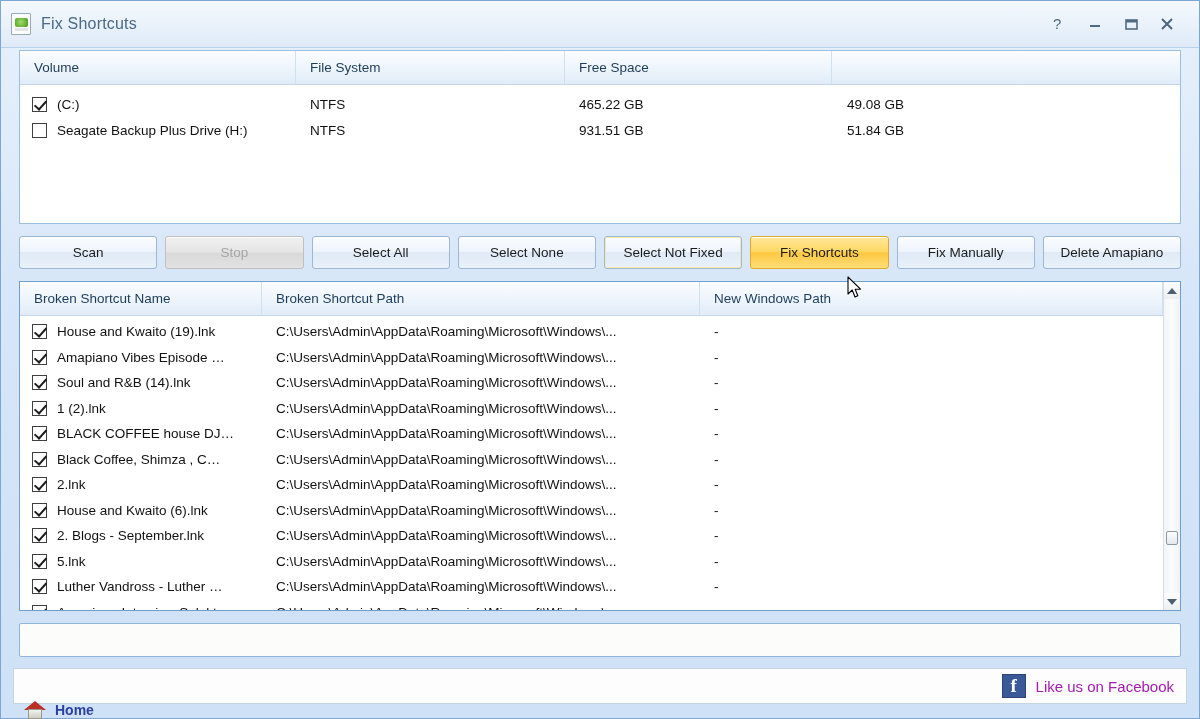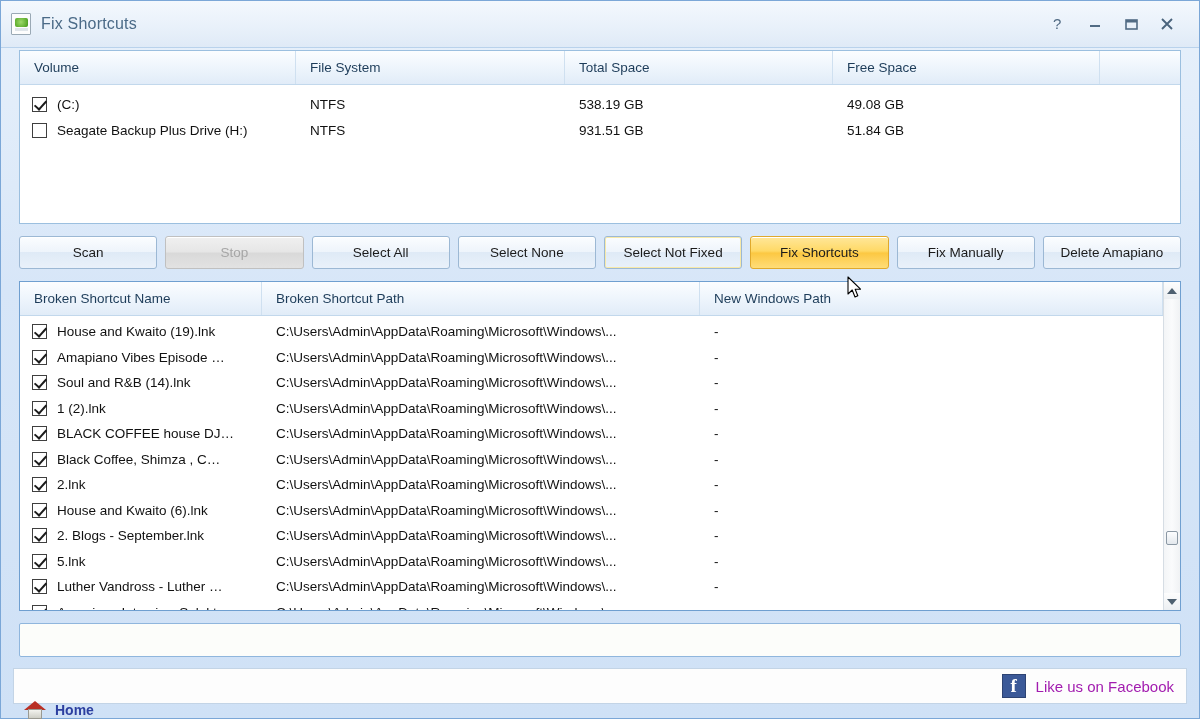--- a/index.html
+++ b/index.html
@@ -380,33 +380,32 @@
           <path d="M3 3 L13 13 M13 3 L3 13" stroke="#4a647c" stroke-width="1.9" fill="none"></path>
         </svg>
       </div>
     </div>
   </div>
 
   <div class="volume-panel">
     <div class="list-head vol-head">
       <div class="hc" style="width:276px">Volume</div>
       <div class="hc" style="width:269px">File System</div>
-      <div class="hc" style="width:268px">Total Space</div>
       <div class="hc" style="width:267px">Free Space</div>
       <div class="hc" style="flex:1 1 auto;border-right:none"></div>
     </div>
     <div class="vol-body">
 
       <div class="vol-row" style="margin-top:6px">
         <div class="rc first" style="width:276px">
           <span class="chk on"></span>
           <span>(C:)</span>
         </div>
         <div class="rc" style="width:269px">NTFS</div>
-        <div class="rc" style="width:268px">538.19 GB</div>
+        <div class="rc" style="width:268px">465.22 GB</div>
         <div class="rc" style="width:267px">49.08 GB</div>
       </div>
 
       <div class="vol-row">
         <div class="rc first" style="width:276px">
           <span class="chk"></span>
           <span>Seagate Backup Plus Drive (H:)</span>
         </div>
         <div class="rc" style="width:269px">NTFS</div>
         <div class="rc" style="width:268px">931.51 GB</div>

